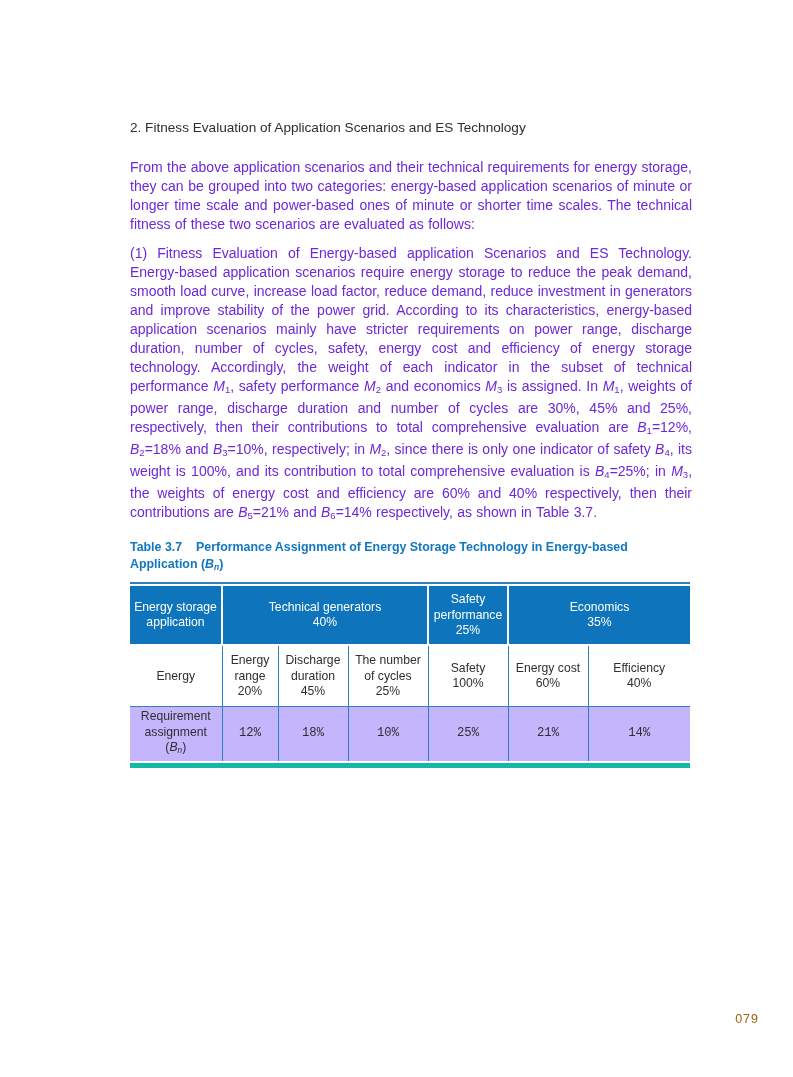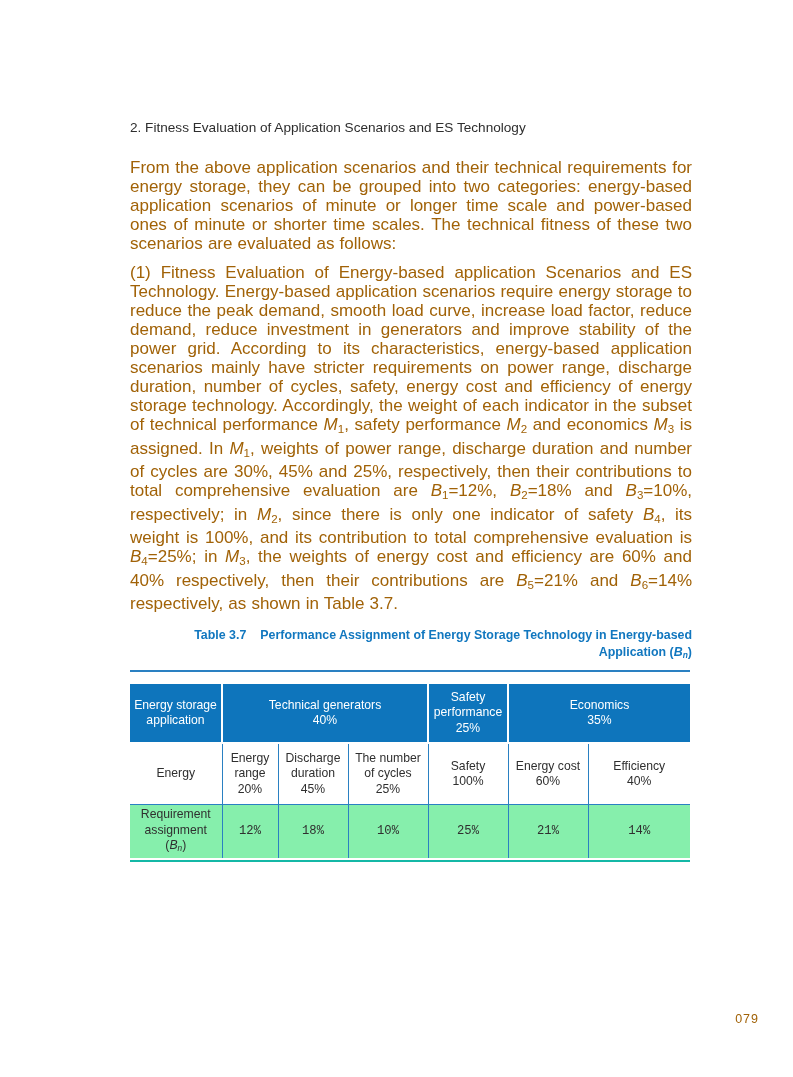--- a/index.html
+++ b/index.html
@@ -19,42 +19,42 @@
     width: 562px;
   }
   .section-heading {
     font-size: 13.6px;
     line-height: 19px;
     font-weight: 400;
     color: #2e2e2e;
     margin: 0 0 21px 0;
   }
   p.body-text {
-    font-size: 17px;
+    font-size: 14px;
     line-height: 19px;
     text-align: justify;
     margin: 0 0 10px 0;
-    color: #a16207;
+    color: #6d28d9;
     word-spacing: 0.4px;
   }
   .it  { font-style: italic; }
   .sub { font-size: 0.68em; vertical-align: -0.22em; }
   .table-caption {
     margin: 14px 0 6px 0;
-    text-align: right;
+    text-align: left;
     font-size: 12.4px;
     line-height: 17px;
     font-weight: bold;
     color: #1177bf;
   }
   .table-caption .cap-label { margin-right: 14px; }
   .tbl-wrap {
     border-top: 2px solid #2a80c2;
-    border-bottom: 2px solid #14b8a6;
-    padding: 12px 0 2px 0;
+    border-bottom: 5px solid #14b8a6;
+    padding: 2px 0 2px 0;
     width: 560px;
   }
   table.tbl {
     border-collapse: collapse;
     table-layout: fixed;
     width: 560px;
     font-size: 12.2px;
     line-height: 15.5px;
   }
   table.tbl th, table.tbl td {
@@ -72,21 +72,21 @@
   }
   tr.hdr th + th { border-left: 2px solid #ffffff; }
   tr.subhdr td {
     background: #ffffff;
     color: #2f2f2f;
     height: 56px;
     border-bottom: 1.5px solid #2a80c2;
   }
   tr.subhdr td + td { border-left: 1.5px solid #2a80c2; }
   tr.datarow td {
-    background: #86efac;
+    background: #c4b5fd;
     color: #2f2f2f;
     height: 38px;
   }
   tr.datarow td + td { border-left: 1.5px solid #2a80c2; font-family: Liberation Mono, monospace; }
   .page-number {
     position: absolute;
     right: 34px;
     top: 1012px;
     font-size: 12.5px;
     letter-spacing: 1px;

